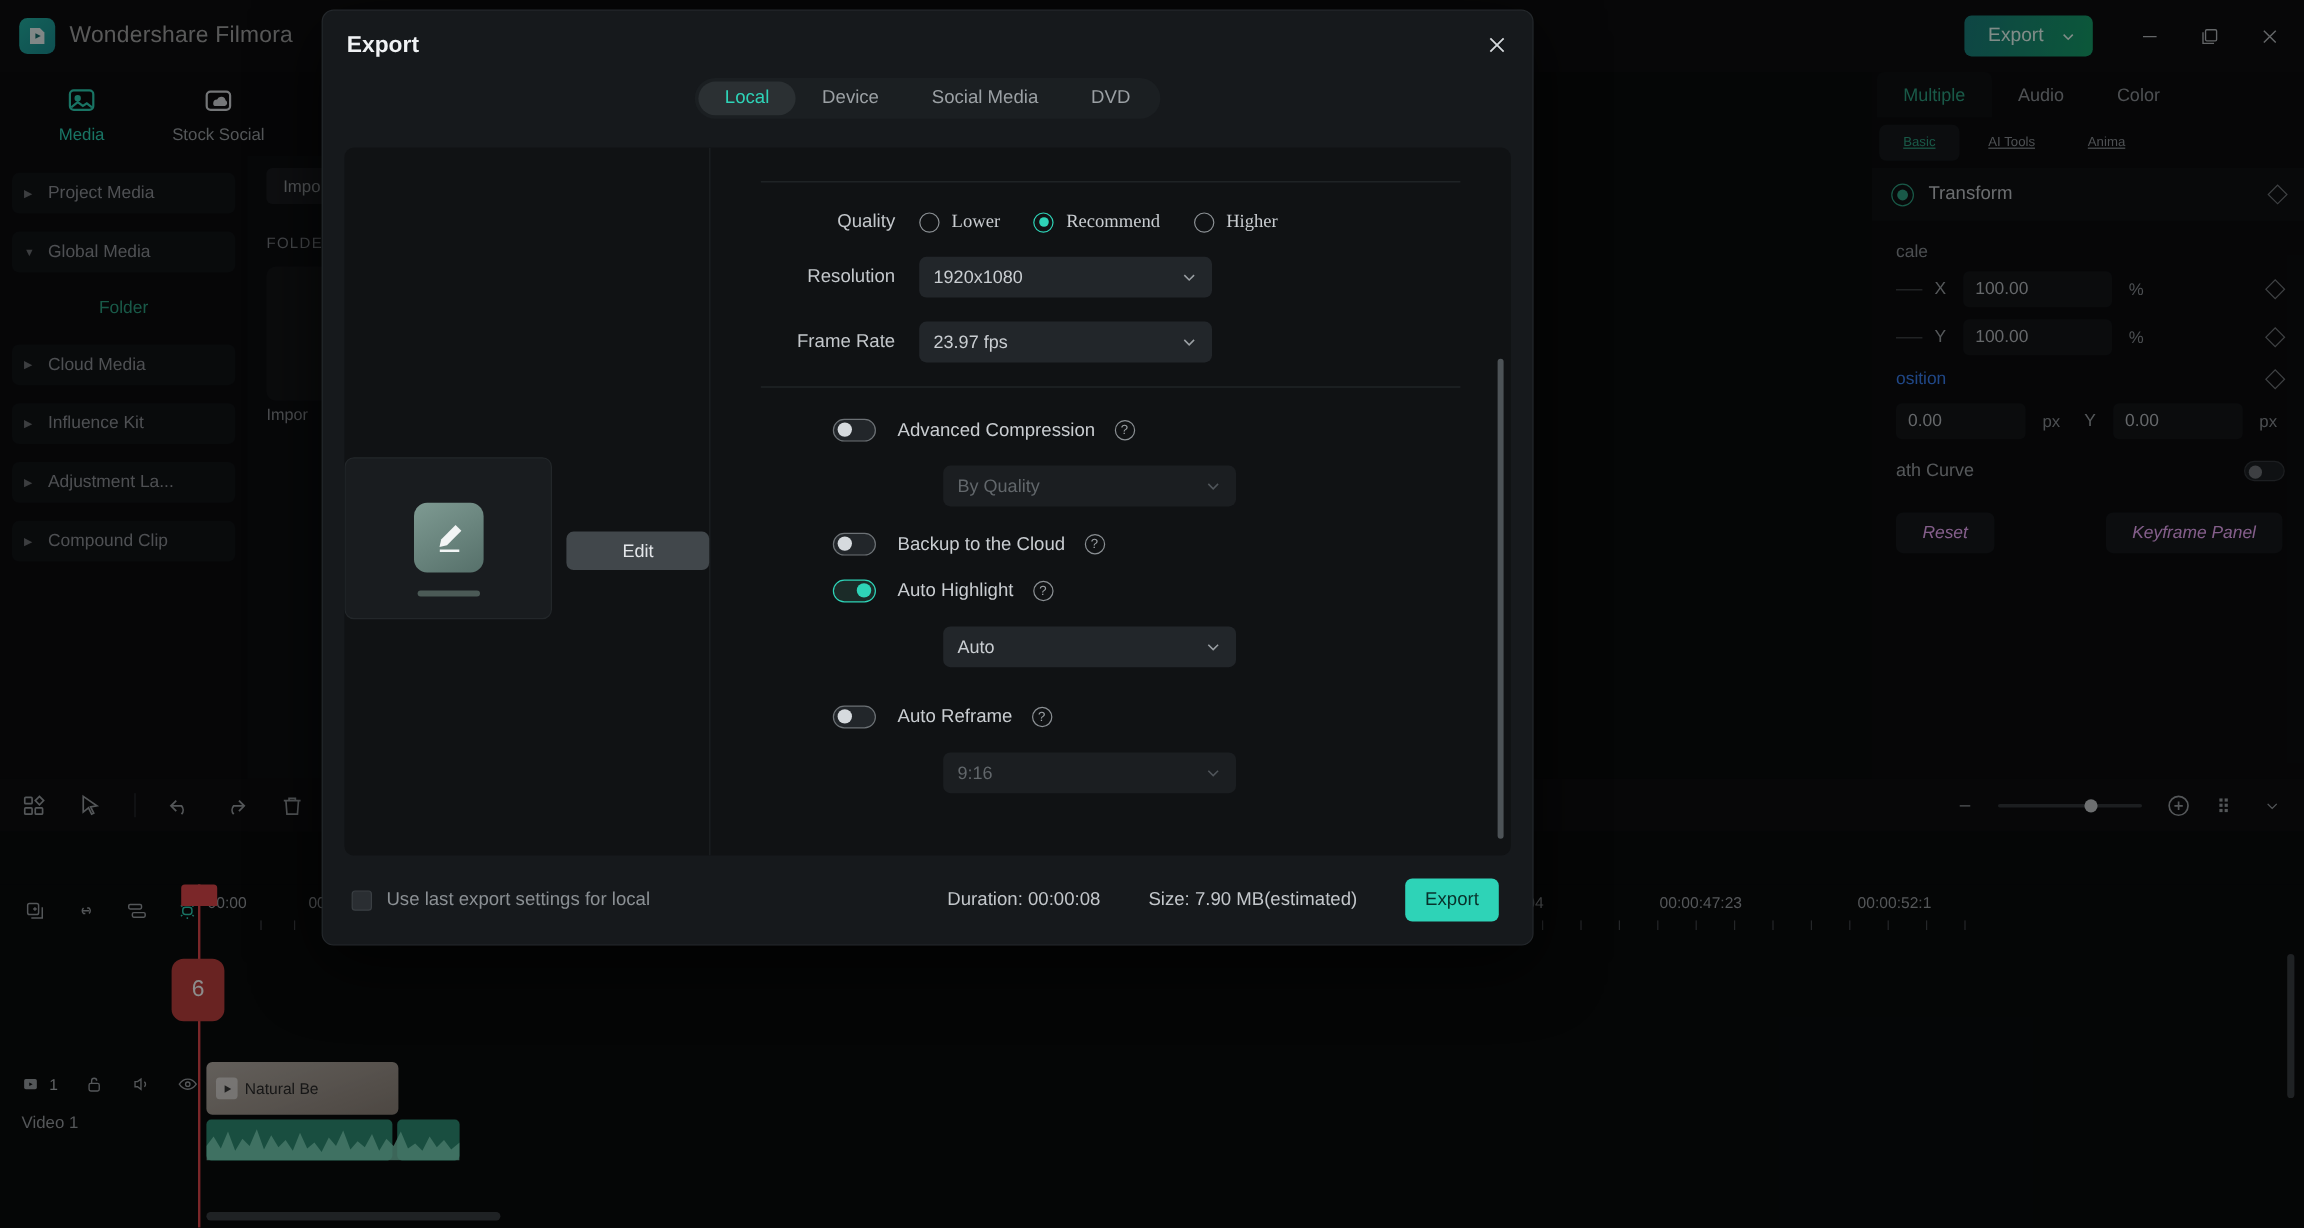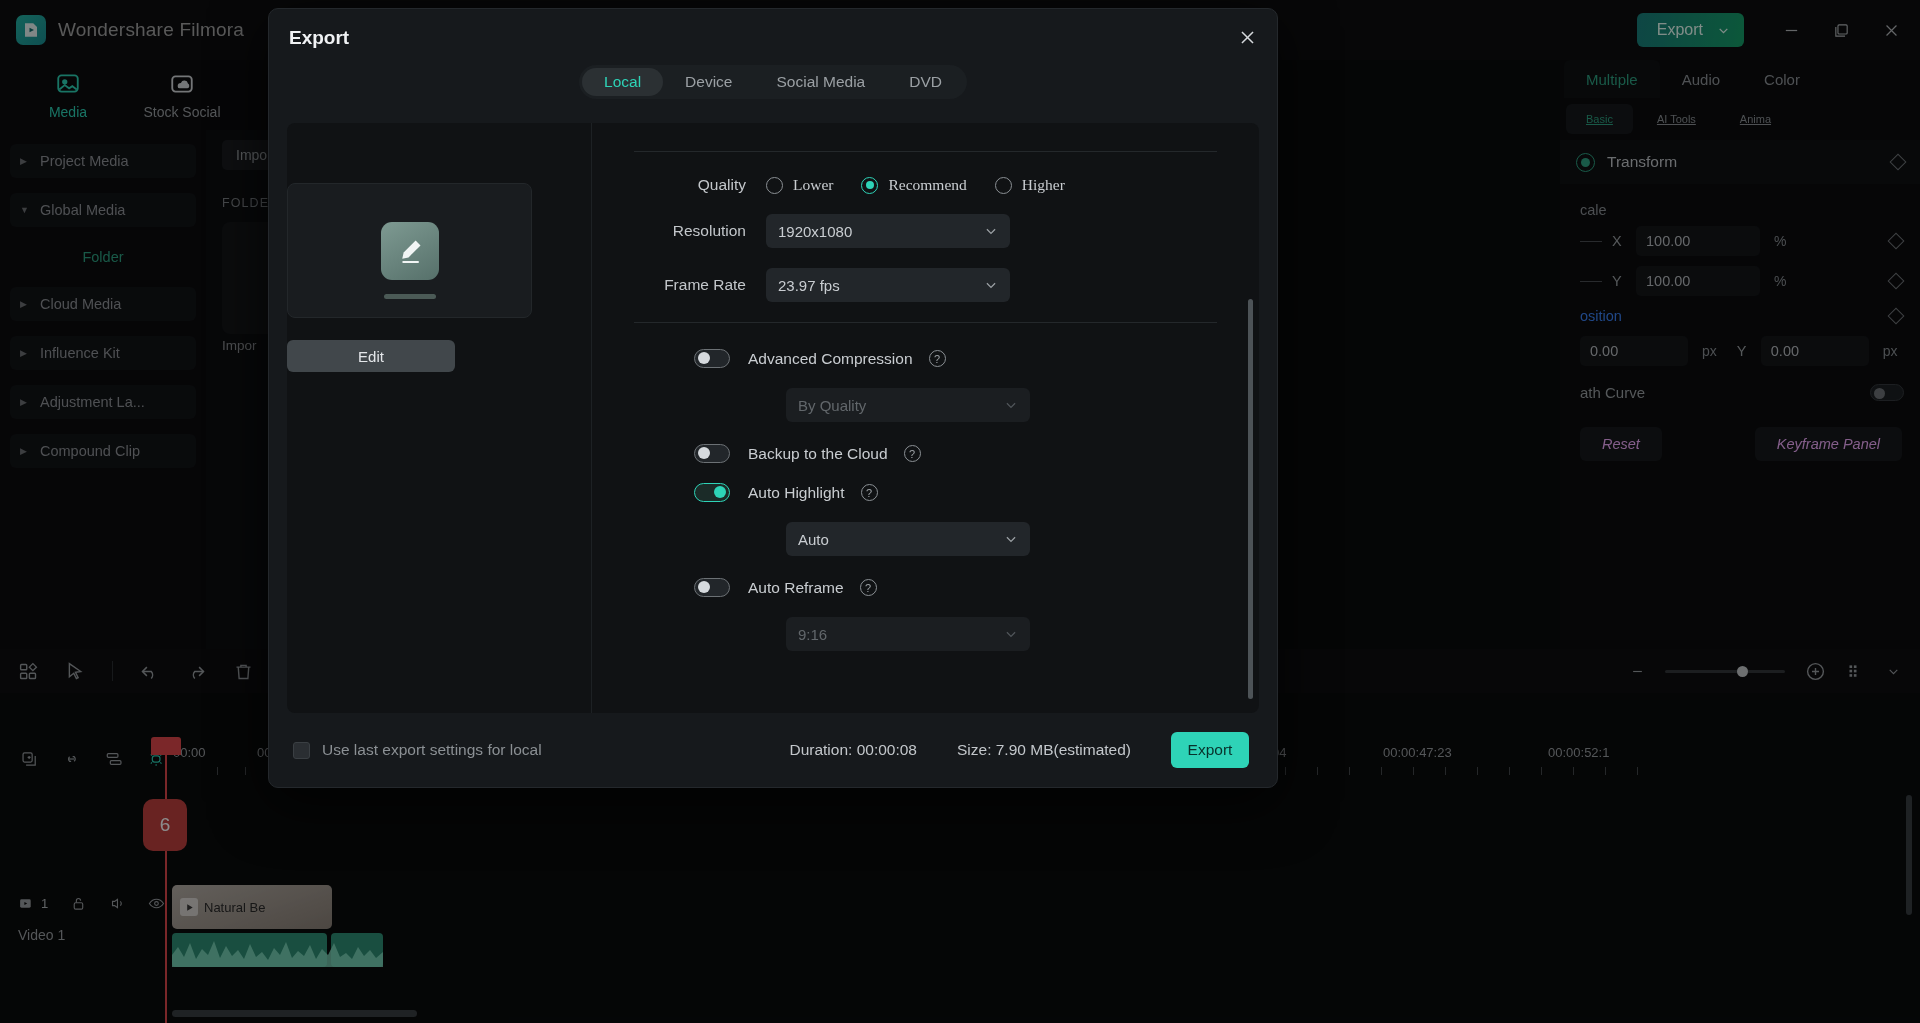--- a/index.html
+++ b/index.html
@@ -232,21 +232,21 @@
     font-size: 15.5px; color: #9ba0a4; cursor:pointer;
   }
   .seg-item.active { background: #2b3033; color: #2ed3b7; }
 
   .modal-body {
     flex: 1; margin: 8px 18px 0 18px; background: #101214; border-radius: 8px;
     display:flex; position: relative; overflow: hidden;
   }
   .mb-left {
     width: 305px; flex: none; border-right: 1px solid #1d2124;
-    display:flex; flex-direction: column; align-items:flex-start; padding-top: 60px;
+    display:flex; align-items:center; padding-top: 60px; gap: 12px;
   }
   .thumb {
     width: 245px; height: 135px; border-radius: 8px; background: #191c1f;
     border: 1px solid #23272a; display:flex; align-items:center; justify-content:center;
   }
   .thumb-icon {
     width: 58px; height: 58px; border-radius: 11px;
     background: linear-gradient(150deg,#7e9a92,#56706a);
     display:flex; align-items:center; justify-content:center;
   }
@@ -739,21 +739,21 @@
           <span class="help">?</span>
         </div>
 
         <div class="trow">
           <span class="toggle on">
               <i></i>
             </span>
           <span class="tlbl">Auto Highlight</span>
           <span class="help">?</span>
         </div>
-        <div class="select indent" style="margin-bottom:22px">
+        <div class="select indent" style="margin-bottom:32px">
           <span>Auto</span>
           <span class="chev">
             <svg viewBox="0 0 24 24" fill="none" stroke="currentColor" stroke-width="2.2">
                 <path d="M5 9l7 7 7-7"></path>
               </svg>
           </span>
         </div>
 
         <div class="trow">
           <span class="toggle">

